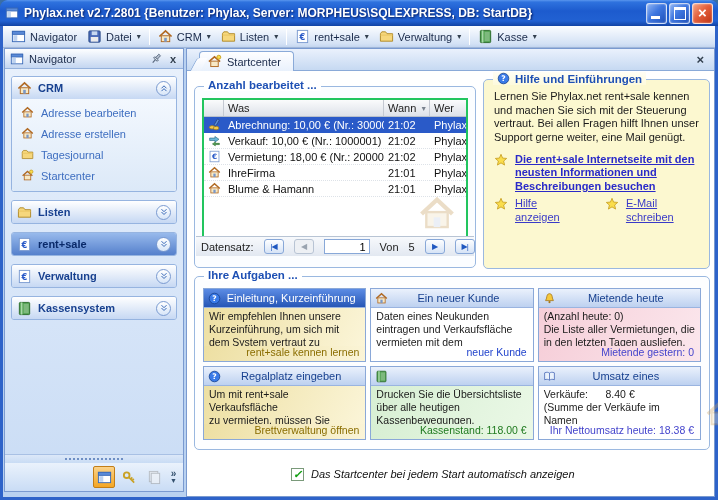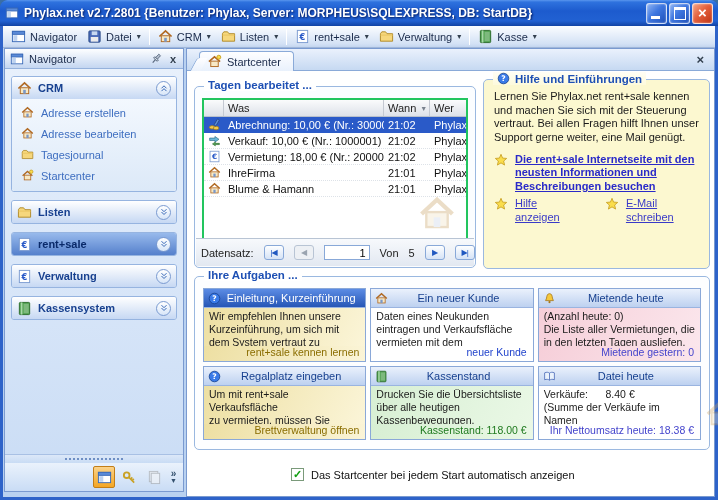--- a/index.html
+++ b/index.html
@@ -102,21 +102,21 @@
   .tr{display:flex;height:16px;border-bottom:1px dotted #DDE2E8;align-items:center;}
   .td{padding:0 4px;white-space:nowrap;overflow:hidden;display:flex;align-items:center;height:100%;}
   .c-ic{width:20px;flex:0 0 20px;justify-content:center;padding:0;}
   .c-was{flex:1;}
   .c-wann{width:46px;flex:0 0 46px;}
   .c-wer{width:36px;flex:0 0 36px;border-right:none;}
   .tr .ic{width:13px;height:13px;}
   .tr.sel{background:#2A5AC8;color:#fff;border-bottom-color:#2A5AC8;}
   .watermark{position:absolute;right:10px;bottom:8px;opacity:.35;}
   
-  .recnav{position:absolute;left:1px;right:1px;bottom:1px;height:28px;
+  .recnav{position:absolute;left:1px;right:1px;bottom:11px;height:20px;
     background:linear-gradient(#F7F9FC,#E2E8F1);border-top:1px solid #B8C4D4;
     display:flex;align-items:center;gap:10px;padding:0 5px;color:#222;}
   .rn-btn{height:15px;min-width:20px;border:1px solid #88A8D8;border-radius:3px;
     background:linear-gradient(#FDFEFF,#D6E3F6);display:flex;align-items:center;justify-content:center;
     color:#2058C0;font-size:8px;padding:0 2px;letter-spacing:-1px;}
   .rn-btn.dis{color:#9AA4B0;background:#EDF0F4;border-color:#B8C4D4;}
   .rn-first::after{content:"|◀";} .rn-prev::after{content:"◀";}
   .rn-next::after{content:"▶";}  .rn-last::after{content:"▶|";}
   .rn-sl::after{content:"‹";font-size:11px;letter-spacing:0;} .rn-sr::after{content:"›";font-size:11px;letter-spacing:0;}
   .rn-input{width:46px;height:15px;border:1px solid #88A8D8;font-family:inherit;font-size:11px;text-align:right;padding:0 3px;}
@@ -140,21 +140,21 @@
   .card-head .ic{width:13px;height:13px;}
   .card-head .lbl{flex:1;text-align:center;}
   .card-head.sel{background:linear-gradient(#5C8CE4,#2656B6);color:#fff;}
   .card-body{flex:1;padding:2px 5px;font-size:10.5px;line-height:1.22;color:#1A1A1A;white-space:pre-wrap;overflow:hidden;}
   .card.yellow .card-body,.card.yellow .card-link{background:linear-gradient(115deg,#EDDFA2,#FBF5D8);}
   .card.pink .card-body,.card.pink .card-link{background:linear-gradient(115deg,#F6CFD9,#FBE6EC);}
   .card.green .card-body,.card.green .card-link{background:linear-gradient(115deg,#D7EFD3,#EAF8E6);}
   .card-link{text-align:right;padding:0 6px 3px 6px;font-size:10.5px;}
   .card-link a{cursor:pointer;}
   
-  .footer-check{position:absolute;left:104px;top:397px;display:flex;align-items:flex-end;gap:7px;}
+  .footer-check{position:absolute;left:104px;top:397px;display:flex;align-items:flex-start;gap:7px;font-style:italic;}
   .cb{width:13px;height:13px;border:1px solid #7A9A7A;background:#fff;display:inline-flex;
     align-items:center;justify-content:center;}
   .cb.checked::after{content:"✓";color:#12A012;font-size:11px;font-weight:bold;line-height:1;}
 </style>
 </head>
 <body>
 
 <div class="window">
   <div class="titlebar">
     <span class="ic" id="app-icon">
@@ -292,31 +292,31 @@
             </div>
             <div class="ng-items">
               <div class="ng-item">
                 <span class="ic" style="width: 13px; height: 13px;">
                   <svg viewBox="0 0 16 16">
                     <path d="M1.5 8 8 2 14.5 8" fill="none" stroke="#B06820" stroke-width="1.8"></path>
                     <rect x="3.5" y="7.2" width="9" height="6.3" fill="#F7E9C6" stroke="#B06820"></rect>
                     <rect x="6.6" y="9.4" width="2.8" height="4.1" fill="#7A98C8"></rect>
                   </svg>
                 </span>
-                <span class="lbl">Adresse erstellen</span>
+                <span class="lbl">Adresse bearbeiten</span>
               </div>
               <div class="ng-item">
                 <span class="ic" style="width: 13px; height: 13px;">
                   <svg viewBox="0 0 16 16">
                     <path d="M1.5 8 8 2 14.5 8" fill="none" stroke="#B06820" stroke-width="1.8"></path>
                     <rect x="3.5" y="7.2" width="9" height="6.3" fill="#F7E9C6" stroke="#B06820"></rect>
                     <rect x="6.6" y="9.4" width="2.8" height="4.1" fill="#7A98C8"></rect>
                   </svg>
                 </span>
-                <span class="lbl">Adresse bearbeiten</span>
+                <span class="lbl">Adresse erstellen</span>
               </div>
               <div class="ng-item">
                 <span class="ic" style="width: 13px; height: 13px;">
                   <svg viewBox="0 0 16 16">
                     <path d="M1.5 5 3 3 h4 l1.5 2 H14.5 V13 H1.5 Z" fill="#F6D77C" stroke="#B08A28"></path>
                     <path d="M1.5 6.5 H14.5" stroke="#E9C35E"></path>
                   </svg>
                 </span>
                 <span class="lbl">Tagesjournal</span>
               </div>
@@ -445,21 +445,21 @@
               </svg>
             </span>
           <span class="lbl">Startcenter</span>
         </div>
         <span class="tab-close"></span>
       </div>
 
       <div class="page">
 
         <div class="gb gb-heute">
-          <span class="gb-title">Tagen bearbeitet ...</span>
+          <span class="gb-title">Anzahl bearbeitet ...</span>
           <div class="tbl">
             <div class="thead" id="heute-head">
                 <div class="th c-ic"></div>
                 <div class="th c-was">
                   <span>Was</span>
                 </div>
                 <div class="th c-wann">
                   <span>Wann</span>
                   <span class="sort">▼</span>
                 </div>
@@ -668,36 +668,35 @@
               </div>
               <div class="card green">
                 <div class="card-head">
                   <span class="ic" style="width: 13px; height: 13px;">
                     <svg viewBox="0 0 16 16">
                       <rect x="2.5" y="1.5" width="11" height="13" rx="1" fill="#4FA04F" stroke="#2A6A2A"></rect>
                       <rect x="4" y="1.5" width="1.8" height="13" fill="#A8D8A8"></rect>
                       <rect x="7" y="3" width="5.5" height="10" fill="#E8F4E8" opacity="0.3"></rect>
                     </svg>
                   </span>
-                  <span class="lbl">Kassenstand</span>
                 </div>
                 <div class="card-body">Drucken Sie die Übersichtsliste
 über alle heutigen
 Kassenbewegungen.</div>
                 <div class="card-link"><a style="color: rgb(31, 122, 31); text-decoration-color: rgb(31, 122, 31);">Kassenstand: 118.00 €</a></div>
               </div>
               <div class="card white">
                 <div class="card-head">
                   <span class="ic" style="width: 13px; height: 13px;">
                     <svg viewBox="0 0 16 16">
                       <path d="M2 3.5 C4.5 2.3 6.5 2.8 8 3.8 C9.5 2.8 11.5 2.3 14 3.5 V12 C11.5 11 9.5 11.5 8 12.5 C6.5 11.5 4.5 11 2 12 Z" fill="#EAF2FC" stroke="#4A6AB8"></path>
                       <line x1="8" y1="3.8" x2="8" y2="12.5" stroke="#4A6AB8"></line>
                     </svg>
                   </span>
-                  <span class="lbl">Datei heute</span>
+                  <span class="lbl">Umsatz eines</span>
                 </div>
                 <div class="card-body">Verkäufe:      8.40 €
 (Summe der Verkäufe im Namen
 des Kunde auf vermieteter Fläche)</div>
                 <div class="card-link"><a style="color: rgb(68, 68, 204); text-decoration-color: rgb(68, 68, 204);">Ihr Nettoumsatz heute: 18.38 €</a></div>
               </div>
             </div>
           <span class="watermark" id="wm-2" style="right:-26px;bottom:18px;"><svg width="30" height="30" viewBox="0 0 16 16">
                 <path d="M1.5 8 8 2 14.5 8" fill="none" stroke="#C8A060" stroke-width="1.8"></path>
                 <rect x="3.5" y="7.2" width="9" height="6.3" fill="#EFE2C2" stroke="#C8A060"></rect>

